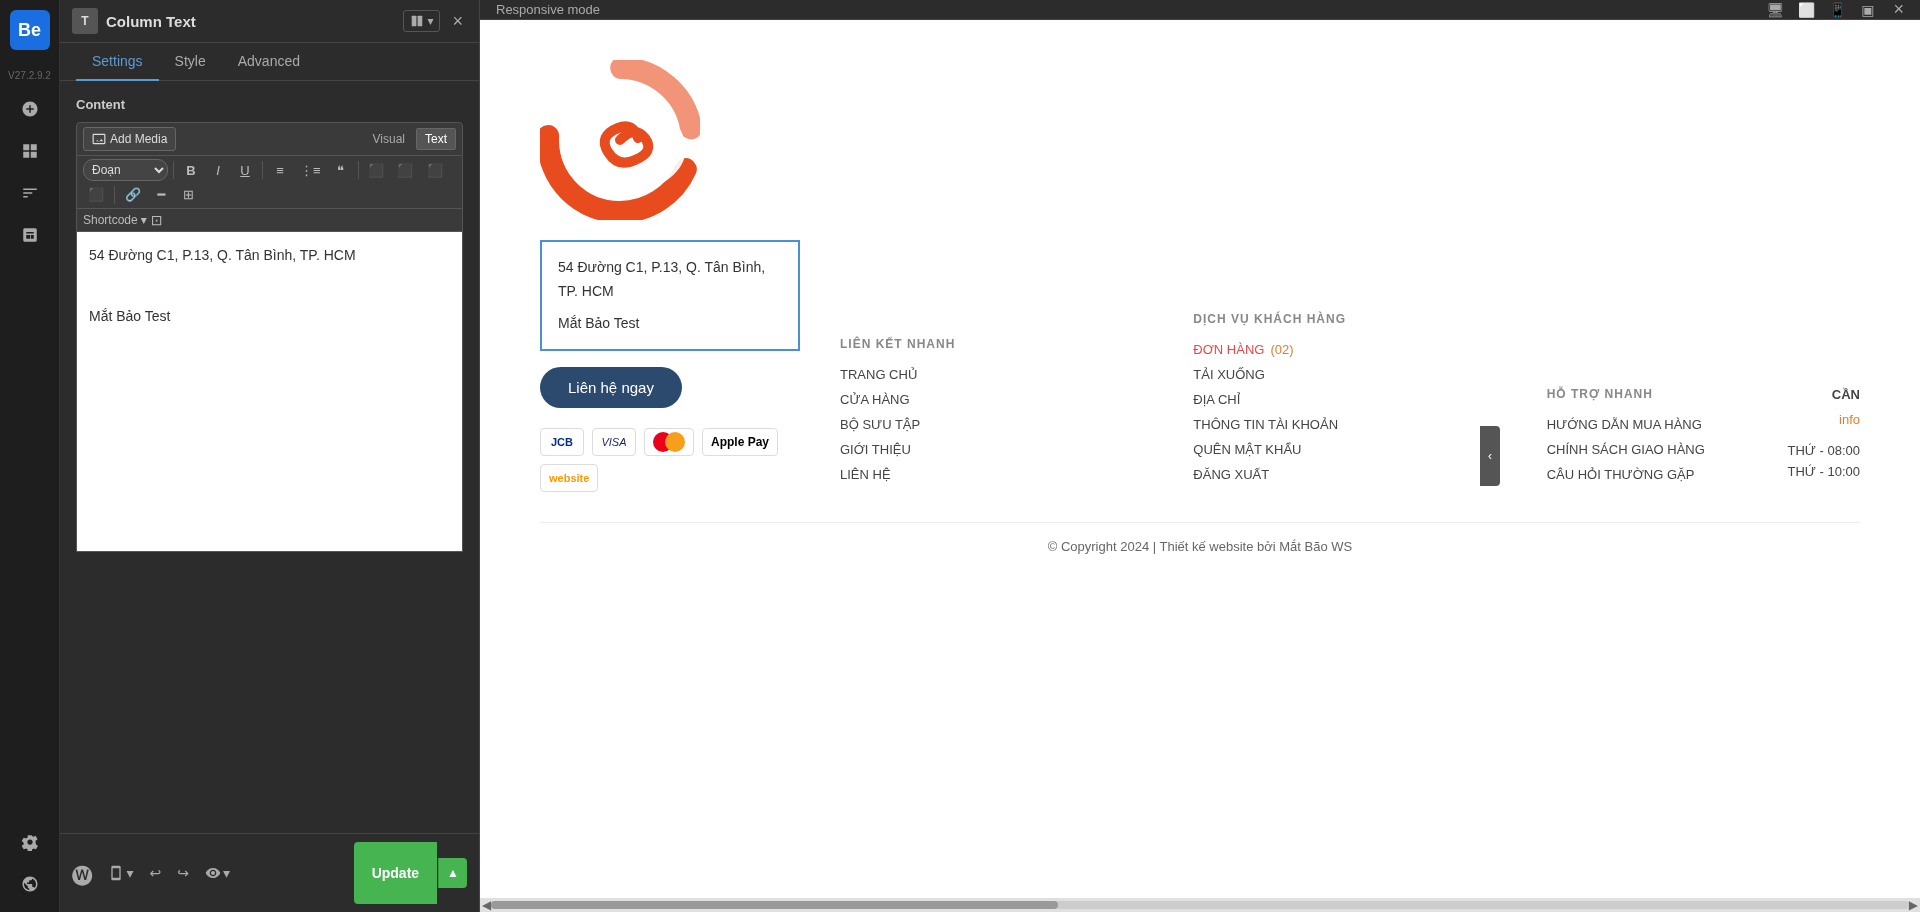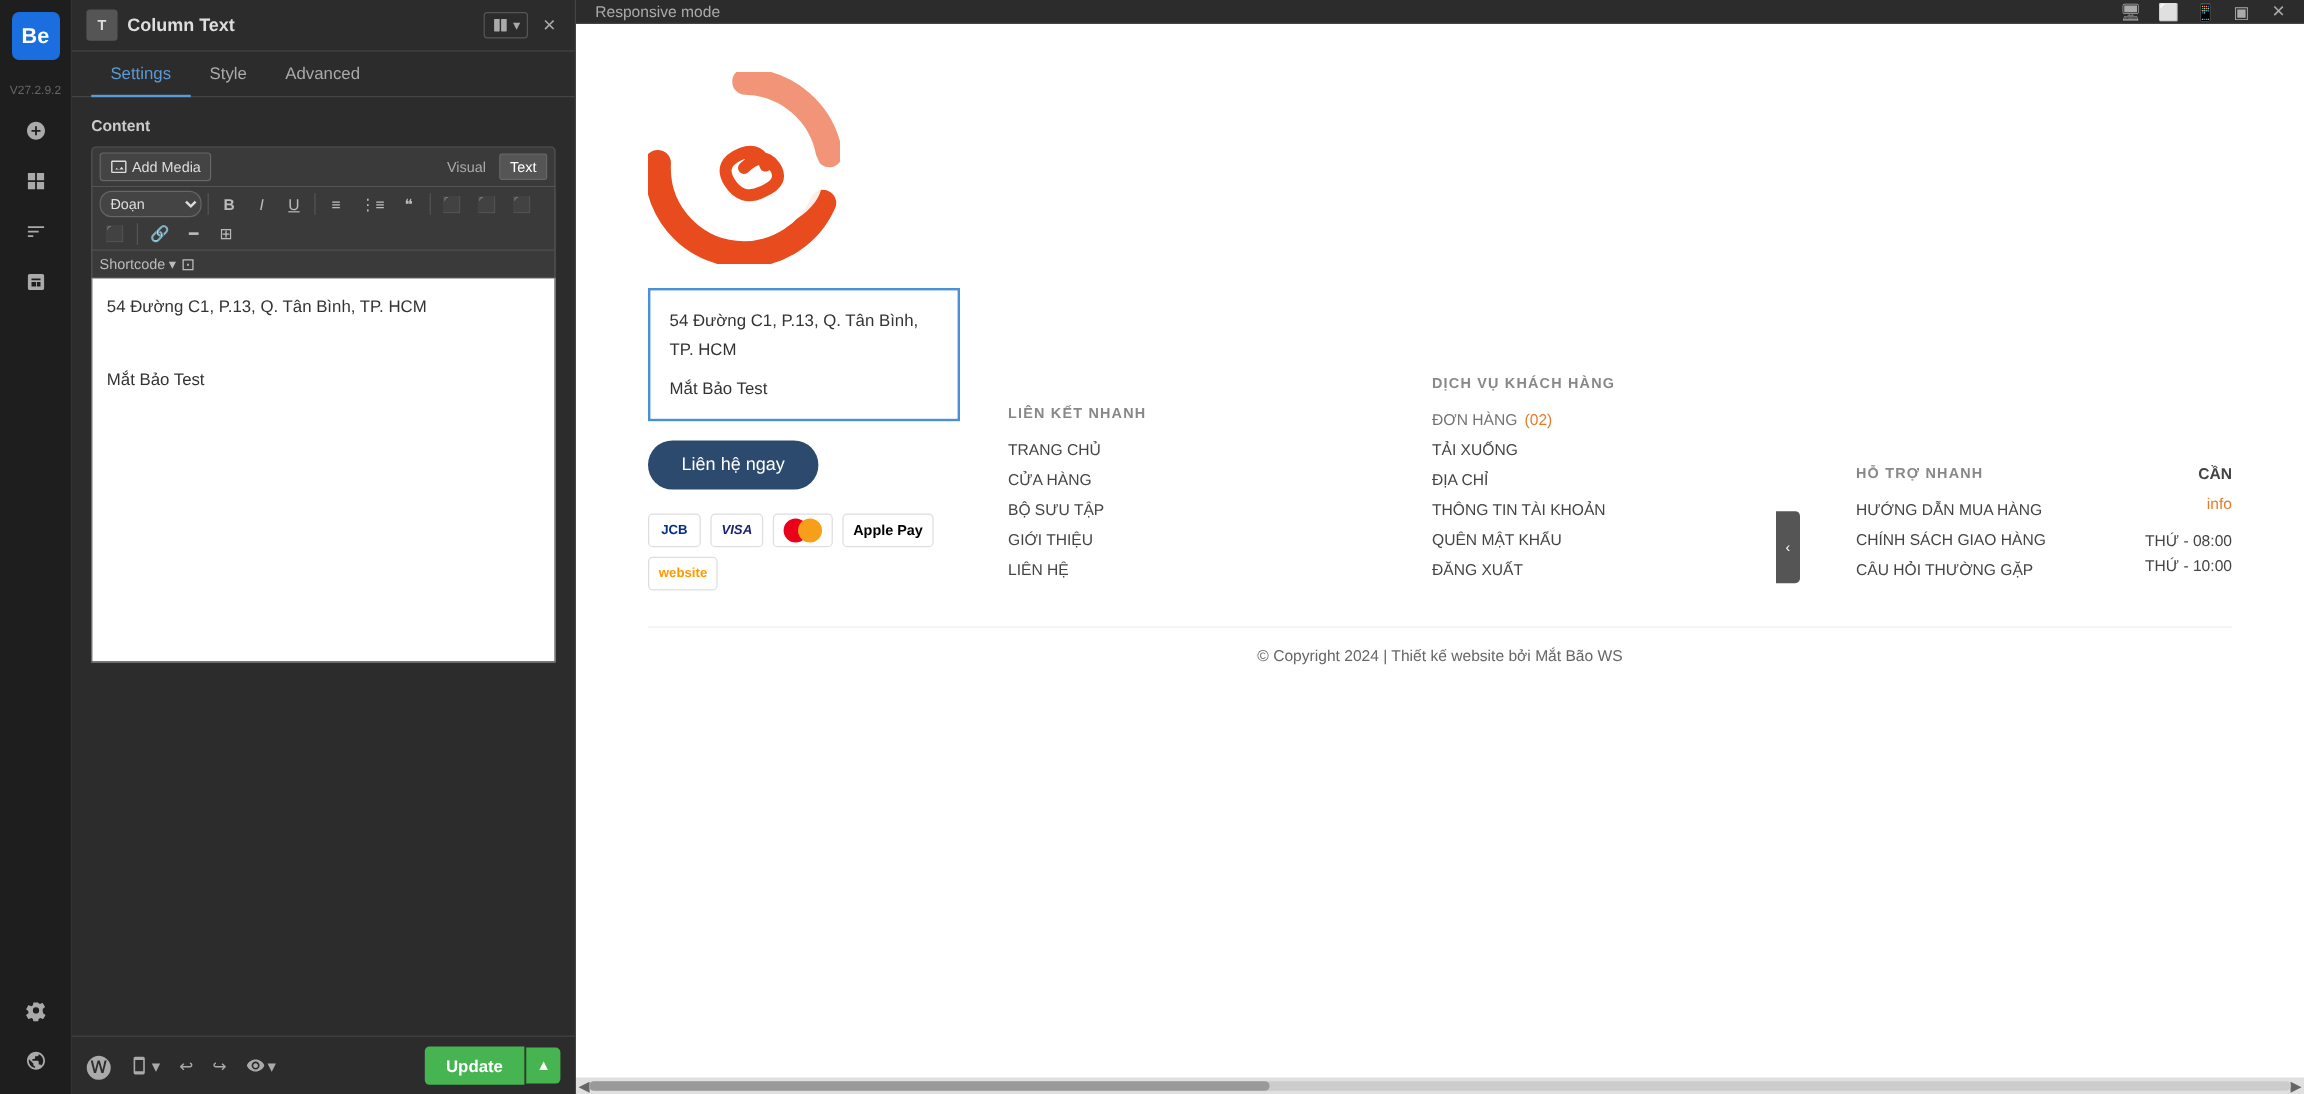--- a/index.html
+++ b/index.html
@@ -153,21 +153,21 @@
       background: #2c2c2c; border-top: 1px solid #444; gap: 8px;
     }
     .bottom-icon-btn {
       background: none; border: none; color: #aaa; cursor: pointer;
       font-size: 14px; padding: 4px; border-radius: 3px;
       display: flex; align-items: center; gap: 2px;
     }
     .update-btn-wrap { margin-left: auto; display: flex; align-items: center; gap: 1px; }
     .update-btn {
       background: #46b450; border: none; color: white;
-      padding: 8px 18px; cursor: pointer; font-size: 14px; border-radius: 4px 0 0 4px;
+      padding: 23px 18px; cursor: pointer; font-size: 14px; border-radius: 4px 0 0 4px;
       font-weight: 600;
     }
     .update-dropdown {
       background: #46b450; border: none; color: white;
       padding: 8px 8px; cursor: pointer; font-size: 12px; border-radius: 0 4px 4px 0;
       border-left: 1px solid #3a9a3f;
     }
     .wp-icon-btn {
       background: none; border: none; color: #aaa; cursor: pointer;
       font-size: 20px; margin-right: 4px;
@@ -263,21 +263,21 @@
       background: white;
       border: 1px solid #ddd;
       border-radius: 4px;
       padding: 4px 8px;
       font-size: 11px;
       font-weight: bold;
       display: flex; align-items: center; justify-content: center;
       min-width: 44px; height: 28px;
     }
     .payment-jcb { color: #003087; }
-    .payment-visa { color: #1a1f71; font-style: italic; font-weight: 700; }
+    .payment-visa { color: #1a1f71; font-style: italic; font-weight: 400; }
     .payment-apple { color: #000000; font-size: 12px; }
     .payment-amazon { color: #ff9900; font-size: 11px; }
 
     .footer-right {
       flex: 1;
       display: flex;
       gap: 40px;
       align-items: flex-end;
     }
     .footer-col { flex: 1; }
@@ -576,21 +576,21 @@
             <a class="footer-link">TRANG CHỦ</a>
             <a class="footer-link">CỬA HÀNG</a>
             <a class="footer-link">BỘ SƯU TẬP</a>
             <a class="footer-link">GIỚI THIỆU</a>
             <a class="footer-link">LIÊN HỆ</a>
           </div>
 
           <div class="footer-col">
             <div class="footer-col-title">DỊCH VỤ KHÁCH HÀNG</div>
             <div style="display:flex; align-items:center; gap:6px; margin-bottom:10px;">
-              <a class="footer-link" style="margin:0; color:#737373;">ĐƠN HÀNG</a>
+              <a class="footer-link" style="margin:0; color:#ef4444;">ĐƠN HÀNG</a>
               <span style="color:#e87b2a; font-size:13px;">(02)</span>
             </div>
             <a class="footer-link">TẢI XUỐNG</a>
             <a class="footer-link">ĐỊA CHỈ</a>
             <a class="footer-link">THÔNG TIN TÀI KHOẢN</a>
             <a class="footer-link">QUÊN MẬT KHẨU</a>
             <a class="footer-link">ĐĂNG XUẤT</a>
           </div>
 
           <div class="footer-col">

